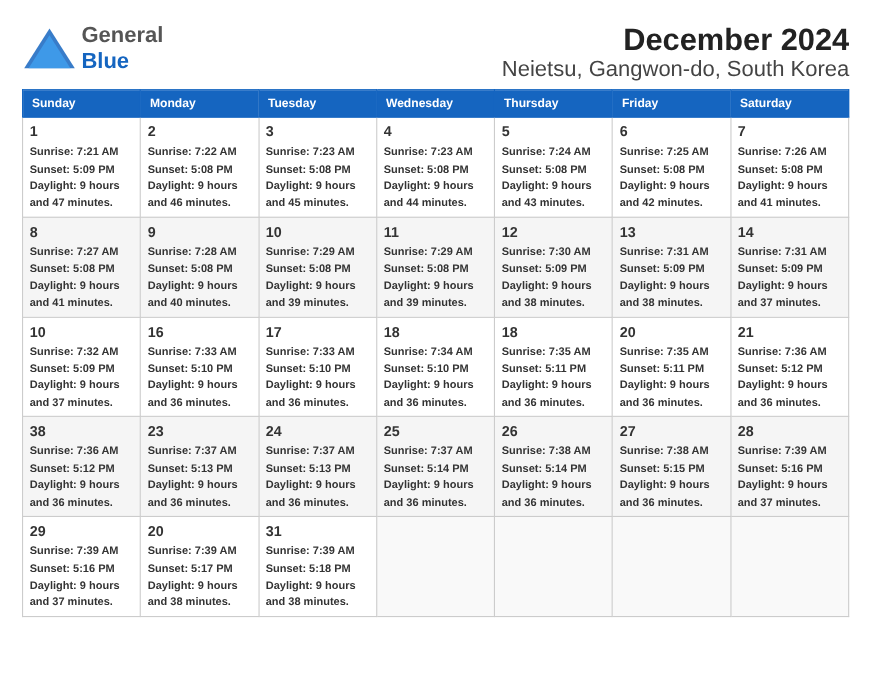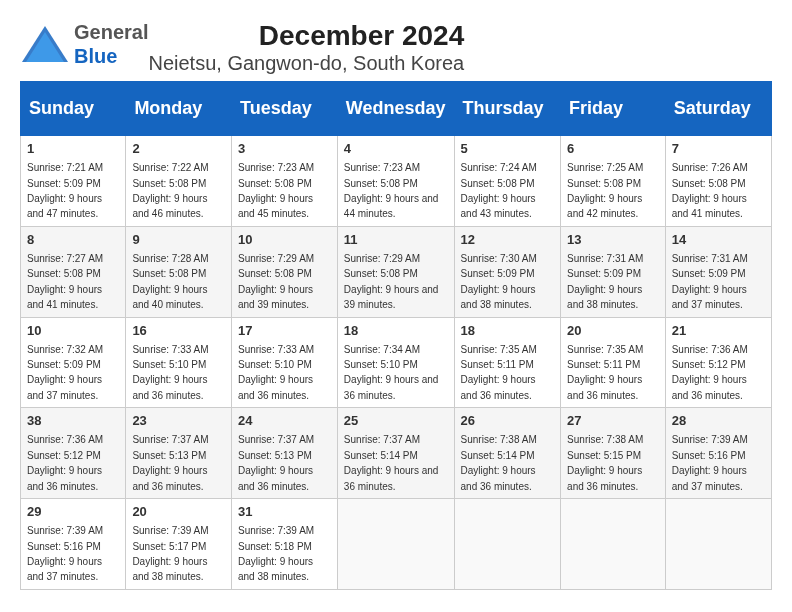--- a/index.html
+++ b/index.html
@@ -5,20 +5,21 @@
     * { box-sizing: border-box; margin: 0; padding: 0; }
     body {
       font-family: Arial, sans-serif;
       background: #fff;
       width: 792px;
       min-height: 612px;
       padding: 20px;
     }
     .header-area {
       display: flex;
+      justify-content: space-between;
       align-items: flex-start;
       margin-bottom: 6px;
     }
     .title-area {
       text-align: right;
     }
     .month-title {
       font-size: 28px;
       font-weight: bold;
       color: #222;
@@ -29,22 +30,22 @@
     }
     .calendar-table {
       width: 100%;
       border-collapse: collapse;
       font-size: 11px;
     }
     .calendar-table th {
       background-color: #1565c0;
       color: #fff;
       text-align: left;
-      padding: 16px 8px;
-      font-size: 18px;
+      padding: 6px 8px;
+      font-size: 11px;
       font-weight: bold;
       border: 1px solid #1565c0;
     }
     .calendar-table td {
       vertical-align: top;
       border: 1px solid #ccc;
       padding: 4px 6px;
       height: 90px;
       width: 14.28%;
       background: #fff;
@@ -57,20 +58,21 @@
     .day-number {
       font-size: 13px;
       font-weight: bold;
       display: block;
       margin-bottom: 2px;
     }
     .day-info {
       font-size: 10px;
       color: #333;
       line-height: 1.4;
+      font-weight: bold;
     }
     .empty-cell {
       background: #f9f9f9 !important;
     }
     .logo-wrapper {
       display: flex;
       align-items: center;
       gap: 4px;
     }
     .logo-svg {

